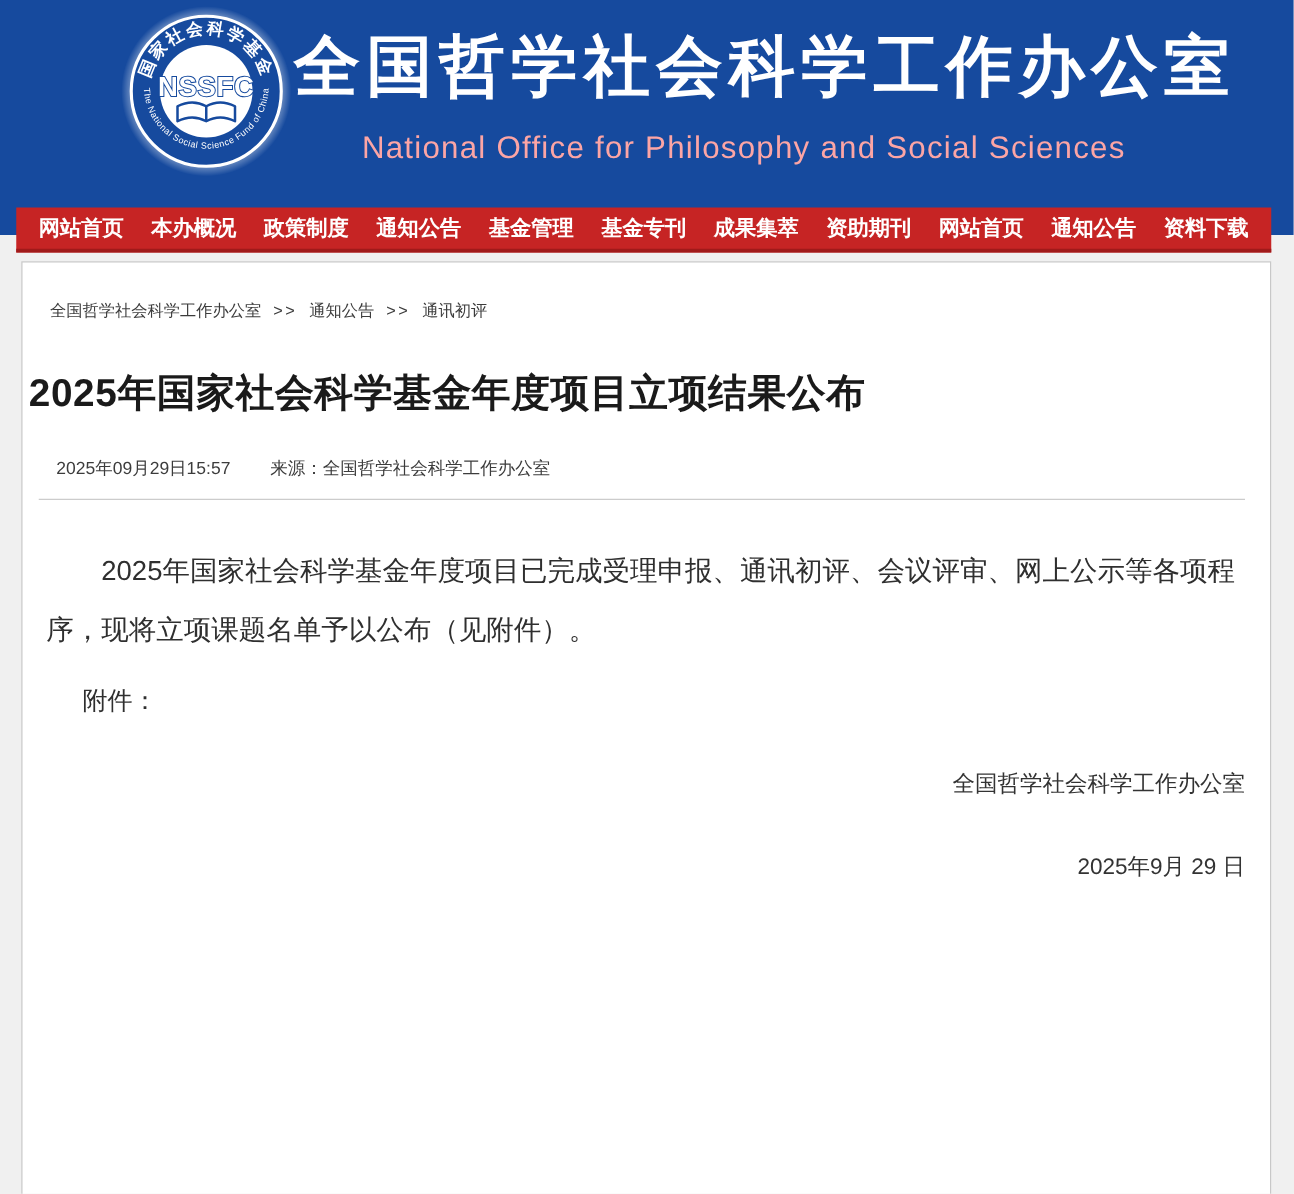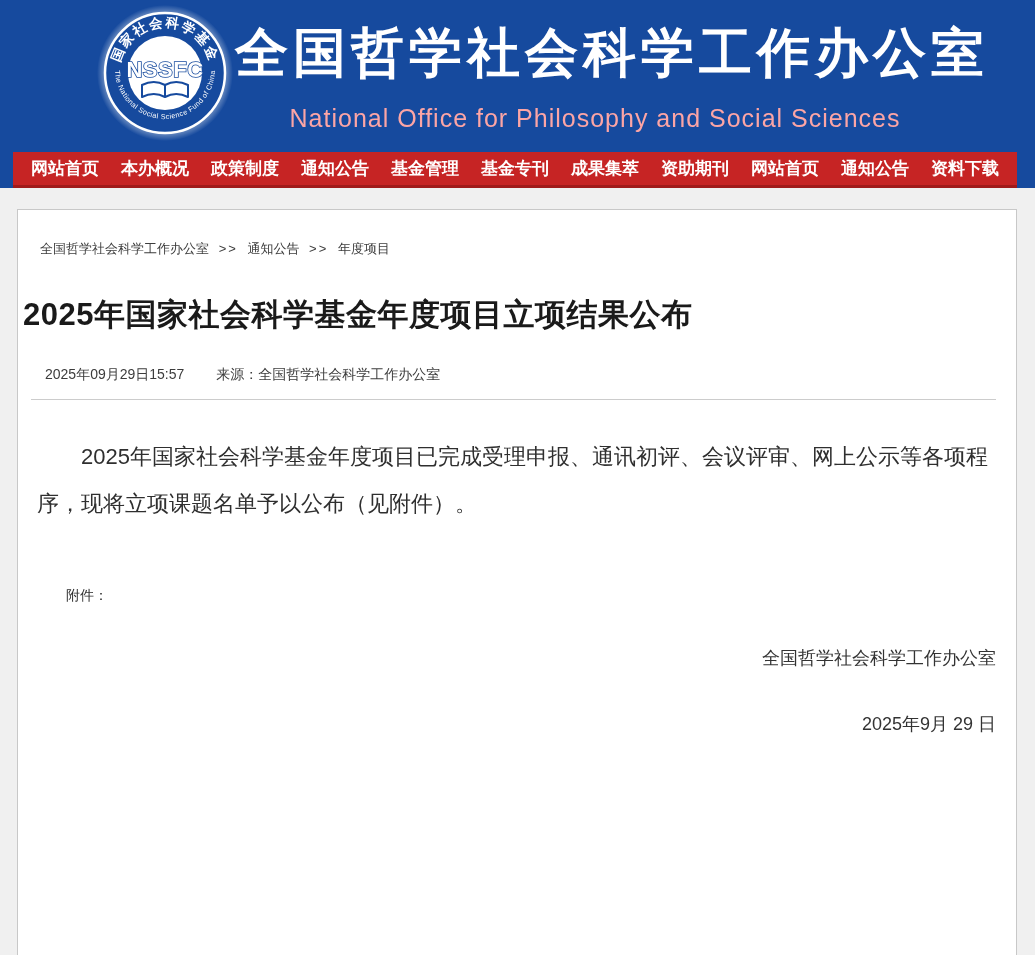--- a/index.html
+++ b/index.html
@@ -32,21 +32,21 @@
   }
   .en-title {
     margin-top: 14px;
     font-size: 25px; letter-spacing: 1px;
     color: #fca5a5;
     white-space: nowrap;
   }
 
   
   .main-nav {
-    position: absolute; left: 13px; top: 152px;
+    position: absolute; left: 13px; top: 166px;
     width: 1004px; height: 36px;
     background: #c62424;
     border-bottom: 3px solid #a01a1a;
     display: flex; justify-content: space-between; align-items: center;
     padding: 0 18px;
   }
   .nav-item {
     color: #ffffff; font-size: 17px; font-weight: bold;
     white-space: nowrap; cursor: pointer;
   }
@@ -80,22 +80,22 @@
     border: none; border-top: 1px solid #cccccc; height: 0;
   }
 
   .article-body {
     margin: 33px 26px 0 19px;
     font-size: 22px; color: #2f2f2f;
     line-height: 47px;
     text-indent: 2em;
   }
   .attach-label {
-    margin: 60px 20px 0 48px;
-    font-size: 14px; color: #2f2f2f;
+    margin: 20px 20px 0 48px;
+    font-size: 20px; color: #2f2f2f;
   }
   .attach-list { margin-top: 0; }
   .attach-link {
     display: block;
     margin: 43px 20px 0 94px;
     font-size: 18px; line-height: 18px;
     color: #73489c; text-decoration: none; cursor: pointer;
     width: fit-content;
   }
   .signature {
@@ -161,21 +161,21 @@
     </nav>
   </header>
 
   <main class="content-card">
 
     <div class="breadcrumb">
       <span class="crumb">全国哲学社会科学工作办公室</span>
       <span class="sep">&gt;&gt;</span>
       <span class="crumb">通知公告</span>
       <span class="sep">&gt;&gt;</span>
-      <span class="crumb">年度项目</span>
+      <span class="crumb">通讯初评</span>
     </div>
 
     <h1 class="article-title">2025年国家社会科学基金年度项目立项结果公布</h1>
 
     <div class="article-meta">
       <span>2025年09月29日15:57</span>
       <span class="meta-source-label">来源：</span><span>全国哲学社会科学工作办公室</span>
     </div>
 
     <hr class="meta-divider">

